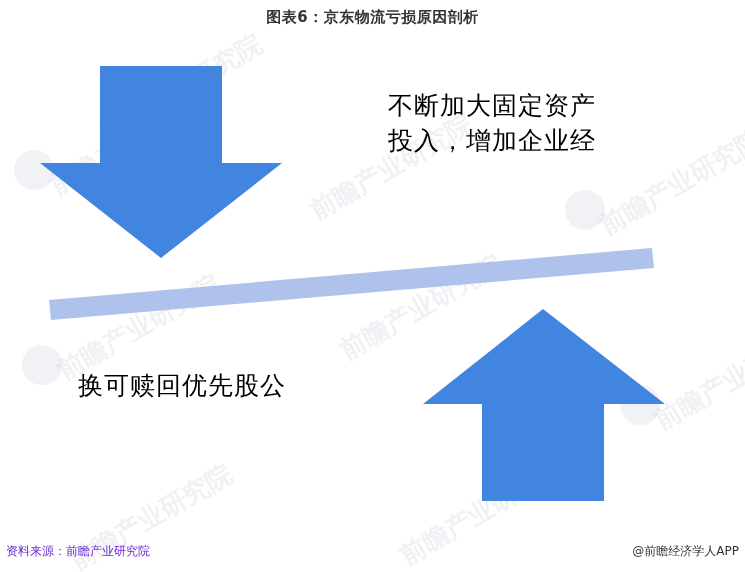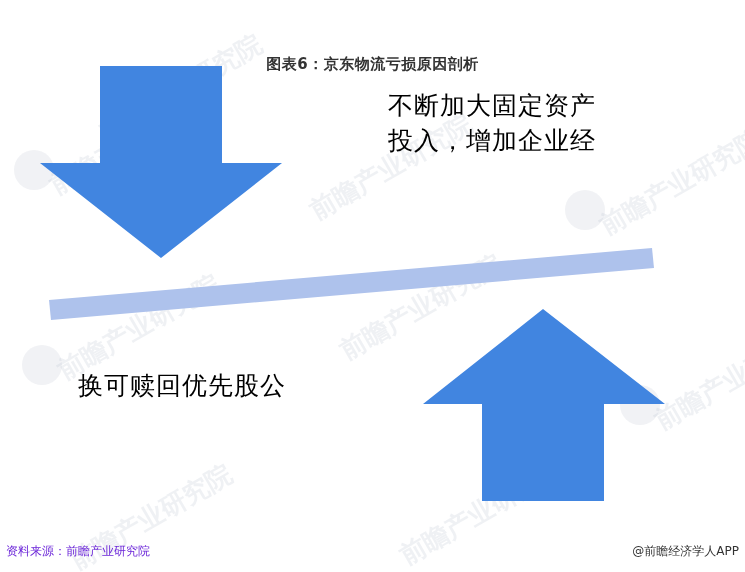--- a/index.html
+++ b/index.html
@@ -1,19 +1,19 @@
 <!DOCTYPE html>
 <html><head>
 <meta charset="utf-8">
 <style>
   html, body { margin: 0; padding: 0; background: #ffffff; }
   body { width: 745px; height: 572px; position: relative; overflow: hidden;
          font-family: "DejaVu Sans", "Liberation Sans", sans-serif; }
   .title { position: absolute; top: 8px; left: 0; width: 745px; text-align: center;
-           font-size: 15px; font-weight: bold; color: #333333; letter-spacing: 0.5px; margin-top: 47px; }
+           font-size: 15px; font-weight: bold; color: #333333; letter-spacing: 0.5px; }
   .canvas { position: absolute; left: 0; top: 0; width: 745px; height: 572px; }
   .callout { position: absolute; color: #000000; font-family: "DejaVu Serif", "Liberation Serif", serif;
              font-size: 25px; line-height: 35px; text-align: left; letter-spacing: 1px; }
   .callout-top { left: 388px; top: 88px; width: 250px; }
   .callout-bottom { left: 78px; top: 368px; width: 250px; }
   .callout span { display: block; }
   .watermark { position: absolute; color: rgba(180, 190, 205, 0.22); font-weight: bold;
                font-size: 26px; transform: rotate(-30deg); white-space: nowrap; pointer-events: none; }
   .wm-logo { position: absolute; width: 40px; height: 40px; border-radius: 50%;
              background: rgba(200, 205, 215, 0.25); }

